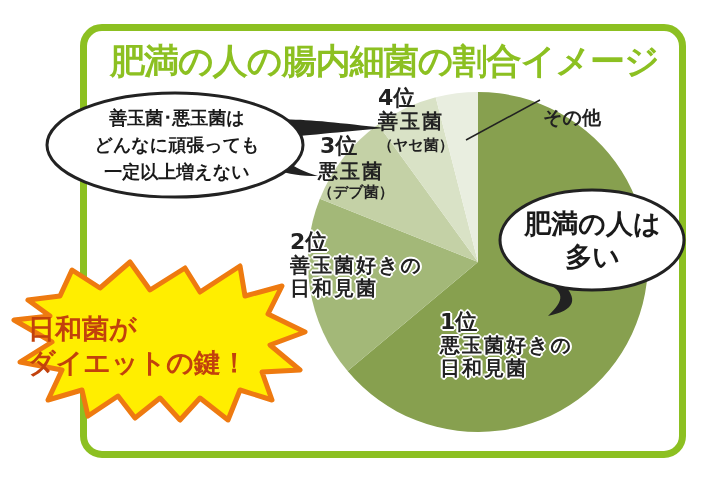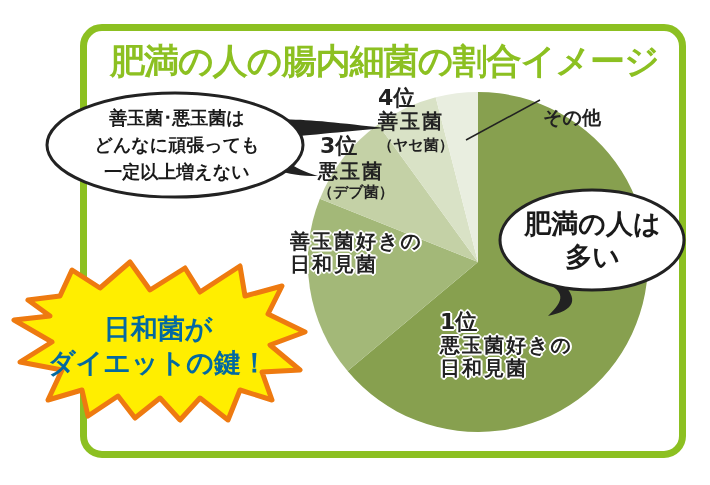--- a/index.html
+++ b/index.html
@@ -10,21 +10,21 @@
   .title { position: absolute; left: 94px; top: 38px; font-size: 35px; font-weight: bold;
            color: #8cc021; letter-spacing: -1px; white-space: nowrap; margin-left: 16px; }
   svg.main { position: absolute; left: 0; top: 0; }
   .lbl { position: absolute; color: #222; font-weight: bold; text-align: left; white-space: nowrap; }
   .lbl .rank { font-size: 22px; line-height: 24px; display:block; }
   .lbl .name { font-size: 20px; line-height: 23px; display:block; letter-spacing: 2px; }
   .lbl .sub { font-size: 15px; line-height: 18px; display:block; }
   .onpie { color: #222; text-shadow: -2px 0 #fff, 2px 0 #fff, 0 -2px #fff, 0 2px #fff,
            -1px -1px #fff, 1px 1px #fff, -1px 1px #fff, 1px -1px #fff; }
   .bubble-text { position: absolute; text-align: center; font-weight: bold; color: #1a1a1a; white-space: nowrap; }
-  .burst-text { position: absolute; text-align: center; font-weight: bold; color: #0369a1; white-space: nowrap; font-size: 27px; line-height: 34px; }
+  .burst-text { position: absolute; text-align: left; font-weight: bold; color: #c2410c; white-space: nowrap; font-size: 27px; line-height: 34px; }
 </style>
 </head>
 <body>
 
 <div class="frame"></div>
 <div class="title">肥満の人の腸内細菌の割合イメージ</div>
 
 <svg class="main" width="710" height="485" viewBox="0 0 710 485">
 
   <path d="M478,262 L478,92 A170,170 0 1,1 347.6,371.1 Z" fill="#87a04f"></path>
@@ -57,20 +57,21 @@
   <span class="sub">（ヤセ菌）</span>
 </div>
 <div class="lbl" style="left:320px; top:134px; width:60px;">
   <span class="rank">3位</span>
 </div>
 <div class="lbl" style="left:318px; top:160px; width:80px;">
   <span class="name">悪玉菌</span>
   <span class="sub">（デブ菌）</span>
 </div>
 <div class="lbl onpie" style="left:290px; top:230px; width:150px;">
+  <span class="rank">2位</span>
   <span class="name">善玉菌好きの</span>
   <span class="name">日和見菌</span>
 </div>
 <div class="lbl onpie" style="left:440px; top:310px; width:150px;">
   <span class="rank">1位</span>
   <span class="name">悪玉菌好きの</span>
   <span class="name">日和見菌</span>
 </div>
 <div class="lbl" style="left:543px; top:88px; font-size:19px;margin-top:17px;">
   <span>その他</span>

